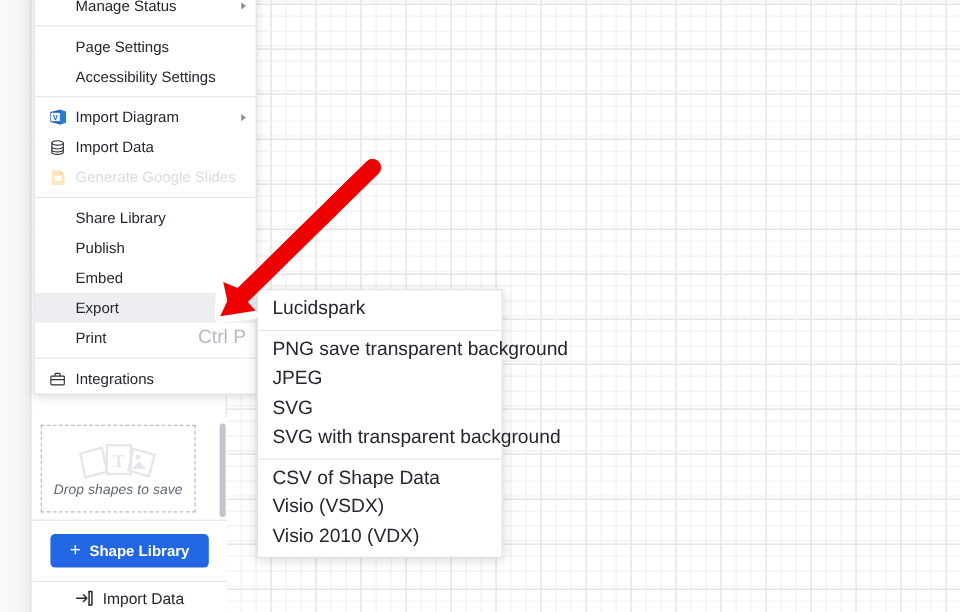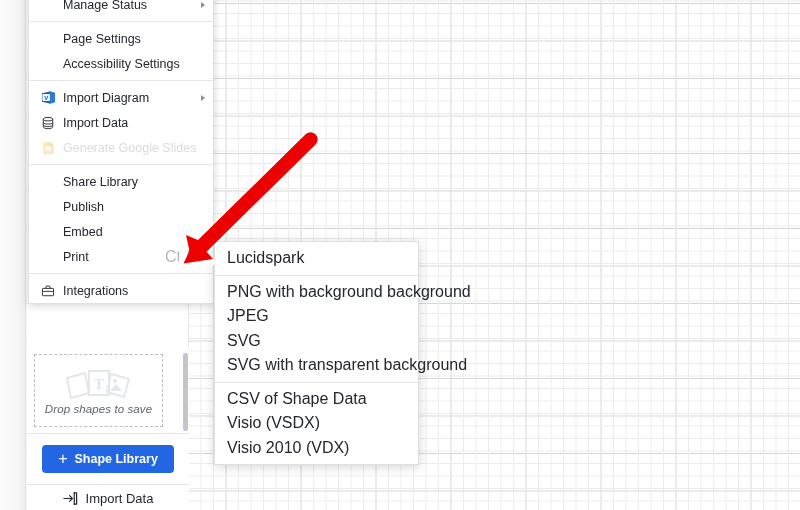--- a/index.html
+++ b/index.html
@@ -379,20 +379,25 @@
     <div class="menu-item">
       <span class="menu-icon spacer"></span>
       <span class="menu-label">Publish</span>
     </div>
 
     <div class="menu-item">
       <span class="menu-icon spacer"></span>
       <span class="menu-label">Embed</span>
     </div>
 
+    <div class="menu-item highlighted">
+      <span class="menu-icon spacer"></span>
+      <span class="menu-label">Export</span>
+      <span class="submenu-caret"></span>
+    </div>
 
     <div class="menu-item">
       <span class="menu-icon spacer"></span>
       <span class="menu-label">Print</span>
       <span class="menu-shortcut">Ctrl P</span>
     </div>
 
 
     <div class="menu-sep"></div>
 
@@ -409,21 +414,21 @@
       <span class="menu-label">Integrations</span>
     </div>
   </div>
 
   <div class="submenu">
     <div class="submenu-item">
       <span>Lucidspark</span>
     </div>
     <div class="submenu-sep"></div>
     <div class="submenu-item">
-      <span>PNG with background background</span>
+      <span>PNG save transparent background</span>
     </div>
     <div class="submenu-item">
       <span>JPEG</span>
     </div>
     <div class="submenu-item">
       <span>SVG</span>
     </div>
     <div class="submenu-item">
       <span>SVG with transparent background</span>
     </div>

